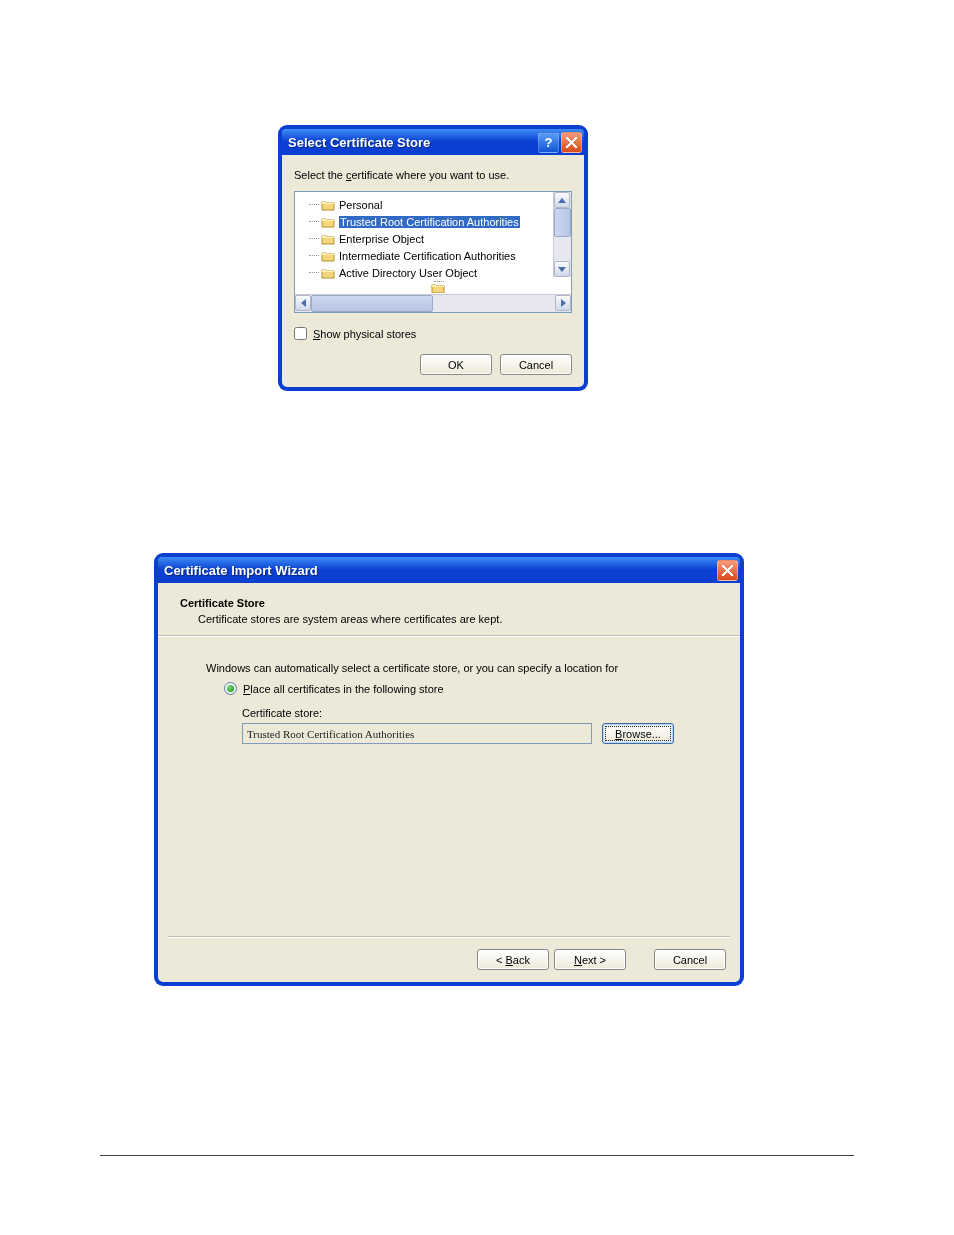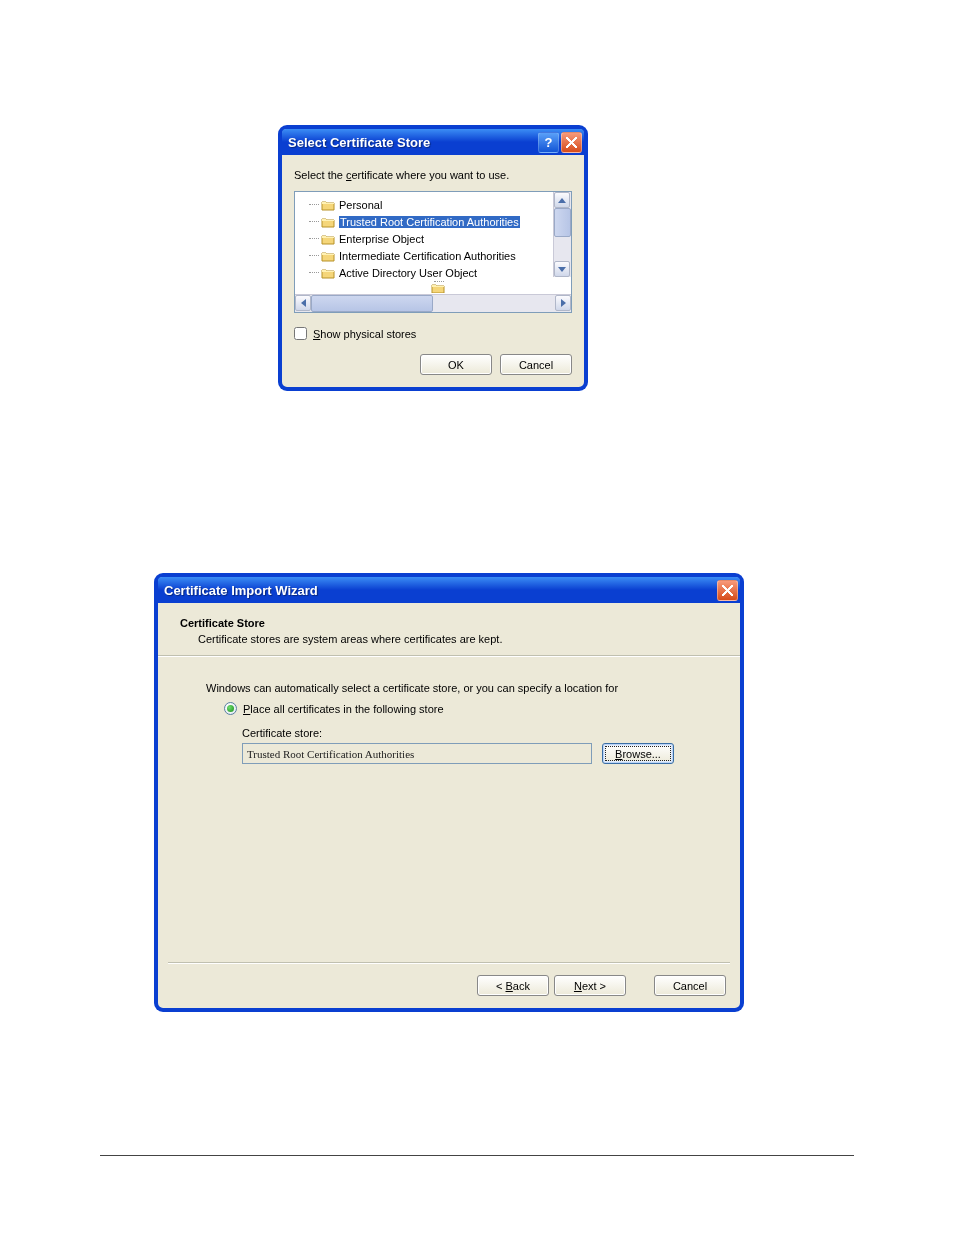--- a/index.html
+++ b/index.html
@@ -211,21 +211,21 @@
     box-shadow: 0 1px 0 #fff;
   }
   .wiz-title {
     font-weight:bold;
     font-size:11px;
   }
   .wiz-sub {
     margin: 4px 0 0 18px;
   }
   .wiz-content {
-    padding: 26px 30px 10px 48px;
+    padding: 26px 30px 4px 48px;
     min-height: 270px;
   }
   .radio {
     display:flex;
     align-items:center;
     gap:6px;
     margin: 8px 0 0 18px;
   }
   .xp-radio{
     width:13px;height:13px;border:1px solid #5a7fa0;border-radius:50%;
@@ -361,21 +361,21 @@
       <span><u>S</u>how physical stores</span>
     </label>
 
     <div class="btnrow">
       <button class="btn">OK</button>
       <button class="btn">Cancel</button>
     </div>
   </div>
 </div>
 
-<div class="dialog wizard" style="left:155px; top:574px; width:582px;">
+<div class="dialog wizard" style="left:155px; top:554px; width:582px;">
   <div class="titlebar">
     <span class="title">Certificate Import Wizard</span>
     <div class="tbtn close"></div>
   </div>
   <div class="body">
     <div class="wiz-header">
       <div class="wiz-title">Certificate Store</div>
       <div class="wiz-sub">Certificate stores are system areas where certificates are kept.</div>
     </div>
 

